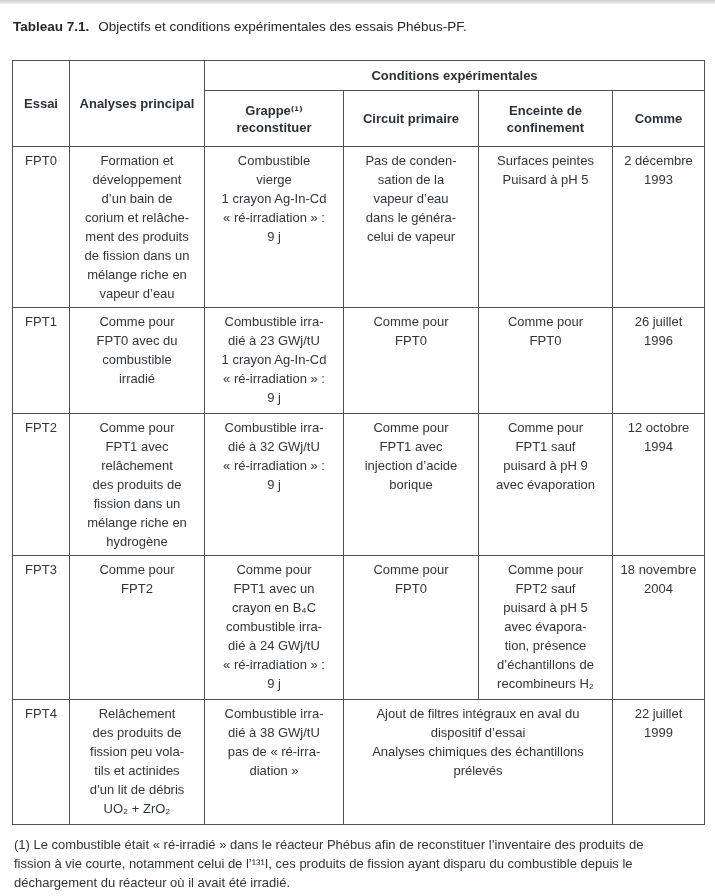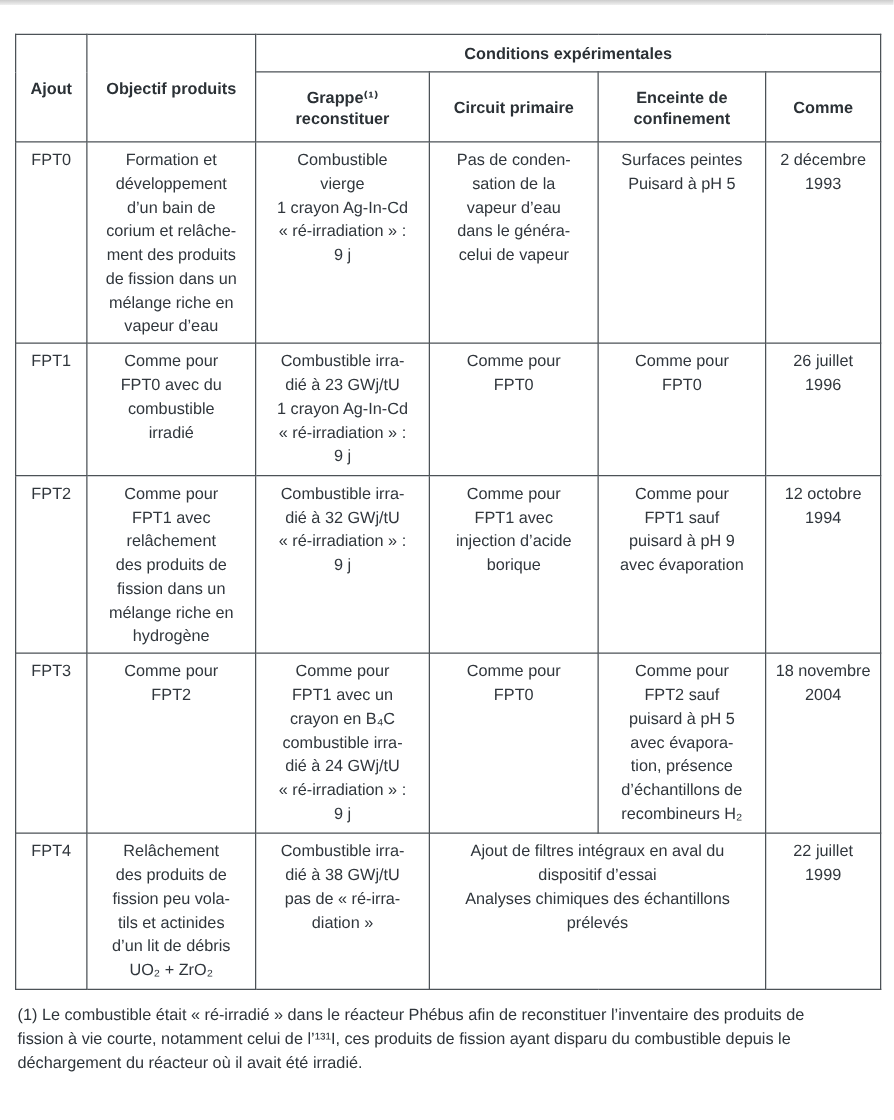--- a/index.html
+++ b/index.html
@@ -79,34 +79,37 @@
     color: #2e343a;
   }
 </style>
 </head>
 <body>
 
 <div class="page">
 
   <div class="top-edge"></div>
 
+  <p class="caption">
+    <span class="caption-label">Tableau 7.1.</span><span>Objectifs et conditions expérimentales des essais Phébus-PF.</span>
+  </p>
 
   <table class="main">
     <colgroup>
       <col class="col-essai">
       <col class="col-objectif">
       <col class="col-grappe">
       <col class="col-circuit">
       <col class="col-enceinte">
       <col class="col-date">
     </colgroup>
     <thead>
       <tr class="hrow-1">
-        <th rowspan="2">Ajout</th>
-        <th rowspan="2">Objectif produits</th>
+        <th rowspan="2">Essai</th>
+        <th rowspan="2">Analyses principal</th>
         <th colspan="4">Conditions expérimentales</th>
       </tr>
       <tr class="hrow-2">
         <th>Grappe⁽¹⁾
 reconstituer</th>
         <th>Circuit primaire</th>
         <th>Enceinte de
 confinement</th>
         <th>Comme</th>
       </tr>

